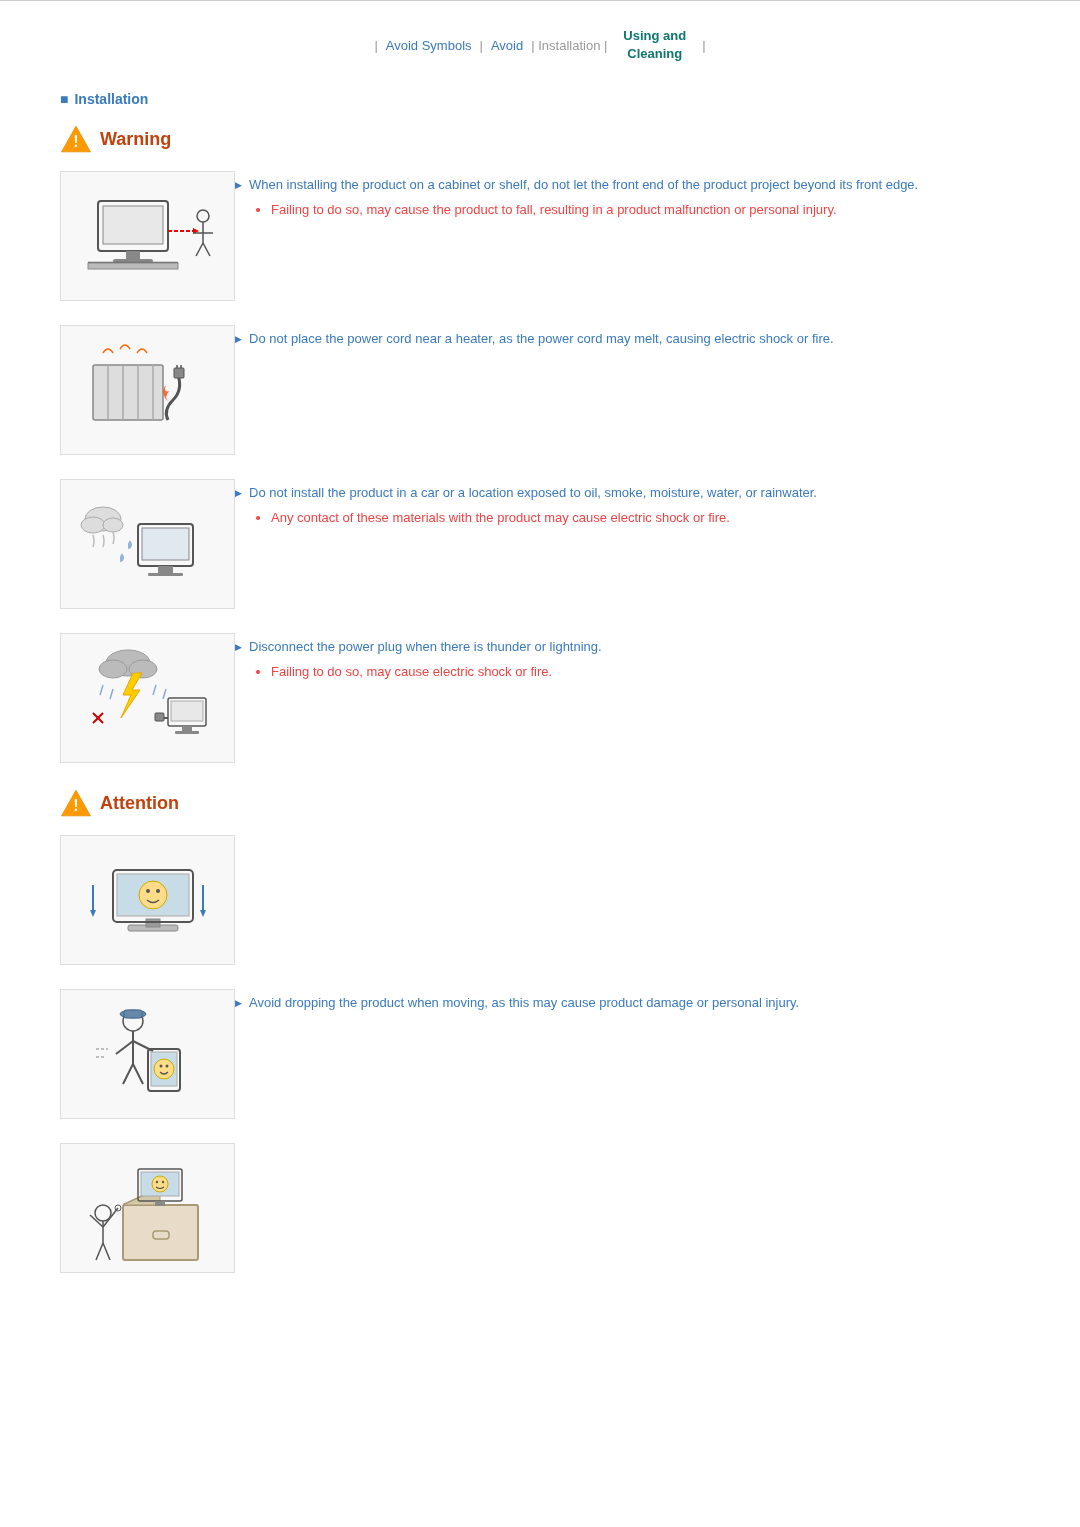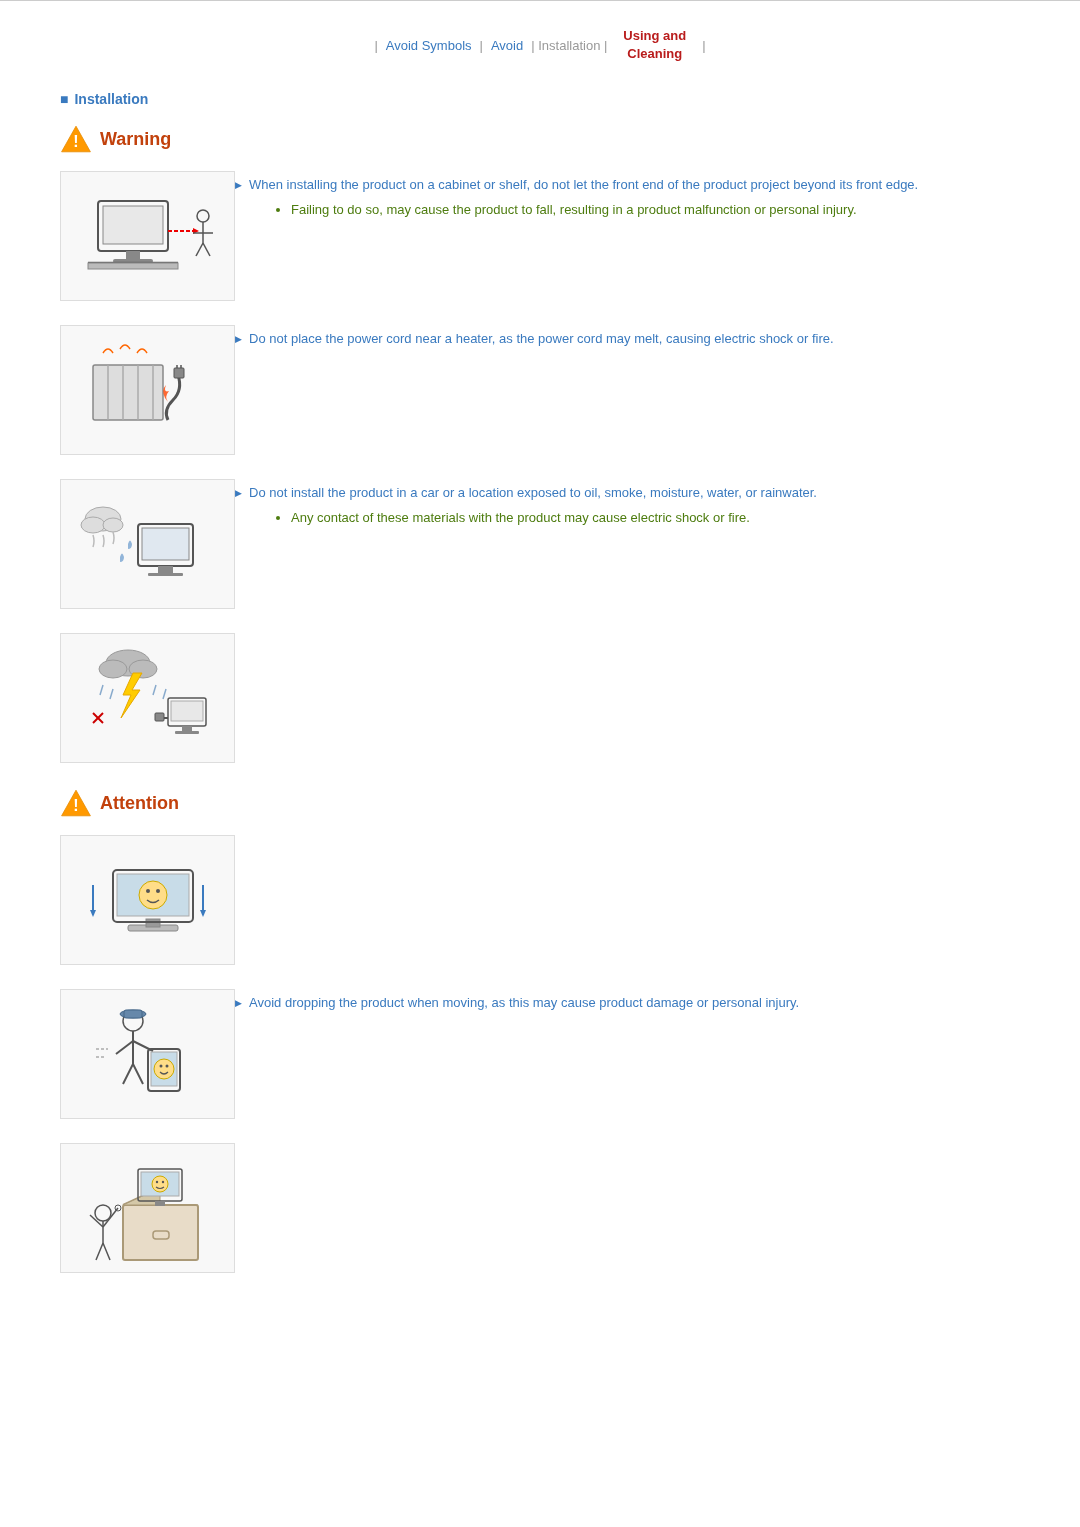--- a/index.html
+++ b/index.html
@@ -32,21 +32,21 @@
     }
 
     .nav-link {
       color: #3a7abf;
       text-decoration: none;
       font-size: 13px;
       cursor: pointer;
     }
 
     .nav-current {
-      color: #b91c1c;
+      color: #0f766e;
       font-size: 13px;
       font-weight: bold;
       text-align: center;
       line-height: 1.4;
     }
 
     .page-content {
       padding: 10px 60px 40px 60px;
     }
 
@@ -124,22 +124,22 @@
     .safety-main::before {
       content: '▶';
       font-size: 9px;
       margin-top: 3px;
       min-width: 10px;
       color: #3a7abf;
     }
 
     .safety-sub {
       list-style: disc;
-      margin-left: 56px;
-      color: #4d7c0f;
+      margin-left: 36px;
+      color: #ef4444;
       font-size: 13px;
     }
 
     .safety-sub li {
       margin-bottom: 4px;
       line-height: 1.5;
     }
 
     .divider-line {
       border: none;
@@ -290,20 +290,26 @@
         <rect x="104" y="83" width="10" height="5" fill="#888"></rect>
         <rect x="97" y="88" width="24" height="3" rx="1" fill="#888"></rect>
 
         <line x1="85" y1="75" x2="90" y2="75" stroke="#555" stroke-width="2"></line>
         <rect x="77" y="70" width="9" height="8" rx="1" fill="#888" stroke="#555" stroke-width="1"></rect>
 
         <line x1="15" y1="70" x2="25" y2="80" stroke="#cc0000" stroke-width="2"></line>
         <line x1="25" y1="70" x2="15" y2="80" stroke="#cc0000" stroke-width="2"></line>
       </svg>
     </div>
+    <div class="safety-text">
+      <div class="safety-main">Disconnect the power plug when there is thunder or lightning.</div>
+      <ul class="safety-sub">
+        <li>Failing to do so, may cause electric shock or fire.</li>
+      </ul>
+    </div>
   </div>
 
   <div class="attention-section">
 
     <div class="warning-header">
       <svg class="warning-icon" viewBox="0 0 40 36">
         <polygon points="20,2 38,34 2,34" fill="#ff9900" stroke="#e68a00" stroke-width="1"></polygon>
         <text x="20" y="28" text-anchor="middle" font-size="20" font-weight="bold" fill="white">!</text>
       </svg>
       <span class="warning-title">Attention</span>

